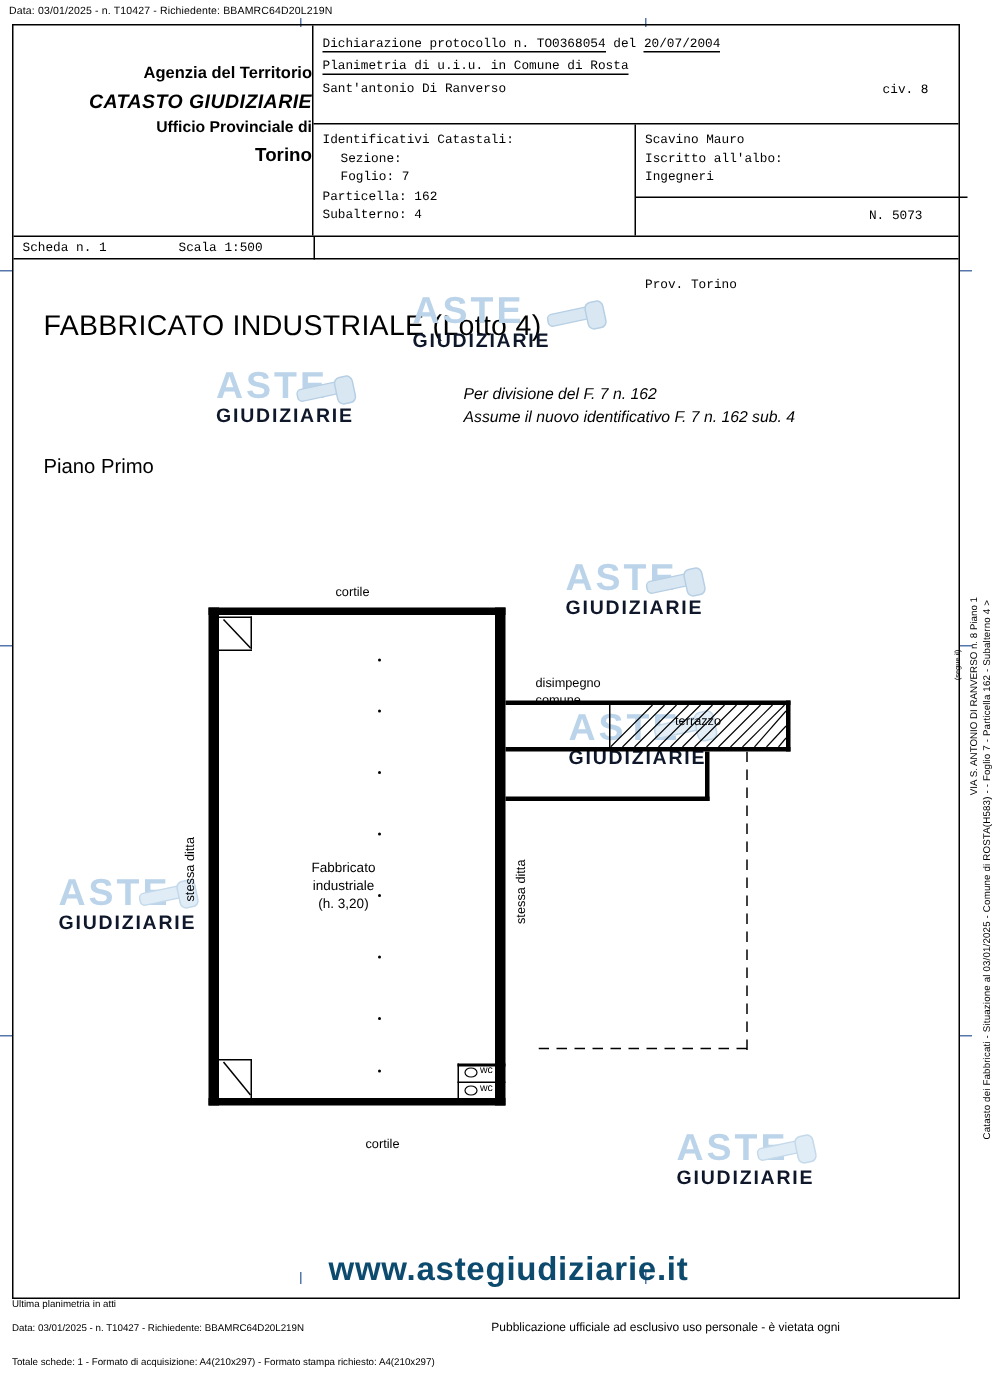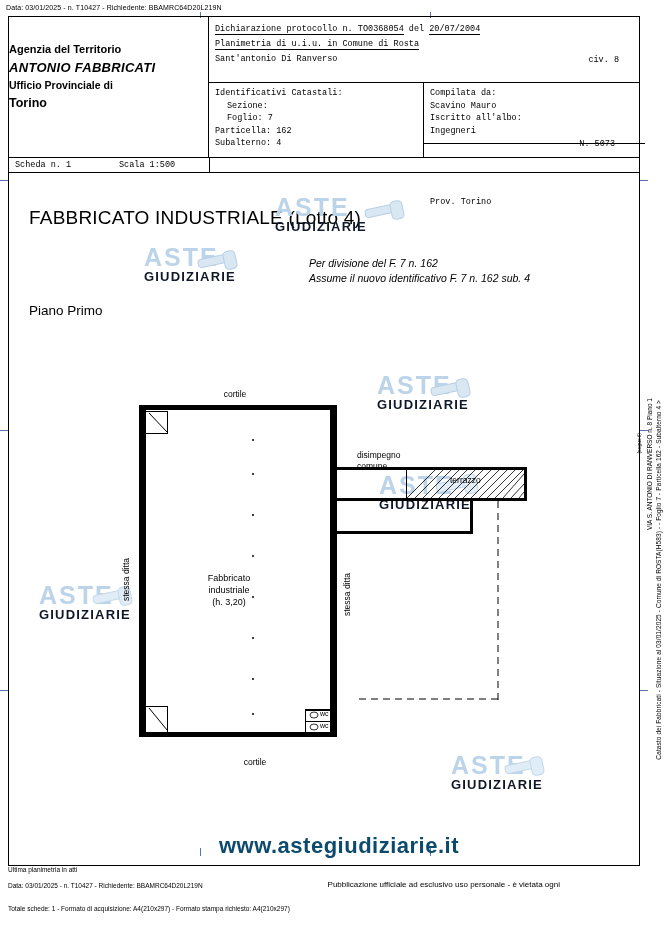--- a/index.html
+++ b/index.html
@@ -24,21 +24,21 @@
   .frame{
     position:absolute;left:8px;top:16px;width:632px;height:850px;
     border:1px solid #000;box-sizing:border-box;
   }
 
   
   .hdr{position:absolute;left:0;top:0;width:630px;height:140px;}
   .hdr-left{
     position:absolute;left:0;top:0;width:200px;height:140px;
     border-right:1px solid #000;box-sizing:border-box;
-    text-align:left;
+    text-align:right;
   }
   .hdr-left .l1{font-size:11px;margin-top:26px;font-weight:bold;}
   .hdr-left .l2{font-size:13px;font-weight:bold;font-style:italic;margin-top:5px;letter-spacing:.3px;}
   .hdr-left .l3{font-size:10.5px;font-weight:bold;margin-top:4px;}
   .hdr-left .l4{font-size:12.5px;font-weight:bold;margin-top:5px;}
 
   .hdr-mid{
     position:absolute;left:200px;top:0;width:430px;height:140px;
   }
   .decl{
@@ -155,21 +155,21 @@
   <div class="tick" style="left:430px;top:12px;width:1px;height:6px;"></div>
   <div class="tick" style="left:640px;top:180px;width:8px;height:1px;"></div>
   <div class="tick" style="left:640px;top:430px;width:8px;height:1px;"></div>
   <div class="tick" style="left:640px;top:690px;width:8px;height:1px;"></div>
 
   <div class="frame">
 
     <div class="hdr">
       <div class="hdr-left">
         <div class="l1">Agenzia del Territorio</div>
-        <div class="l2">ANTONIO FABBRICATI</div>
+        <div class="l2">CATASTO GIUDIZIARIE</div>
         <div class="l3">Ufficio Provinciale di</div>
         <div class="l4">Torino</div>
       </div>
 
       <div class="hdr-mid">
         <div class="decl">
           <div>
             <span class="ul">Dichiarazione protocollo n. TO0368054</span>
             <span>del</span>
             <span class="ul">20/07/2004</span>
@@ -193,21 +193,20 @@
             <span>Particella:</span>
             <span>162</span>
           </div>
           <div>
             <span>Subalterno:</span>
             <span>4</span>
           </div>
         </div>
 
         <div class="comp">
-          <div>Compilata da:</div>
           <div>Scavino Mauro</div>
           <div>Iscritto all'albo:</div>
           <div>Ingegneri</div>
           <div class="sep"></div>
           <div class="prov">
             <span>Prov.</span>
             <span>Torino</span>
           </div>
           <div class="num">N.  5073</div>
         </div>

